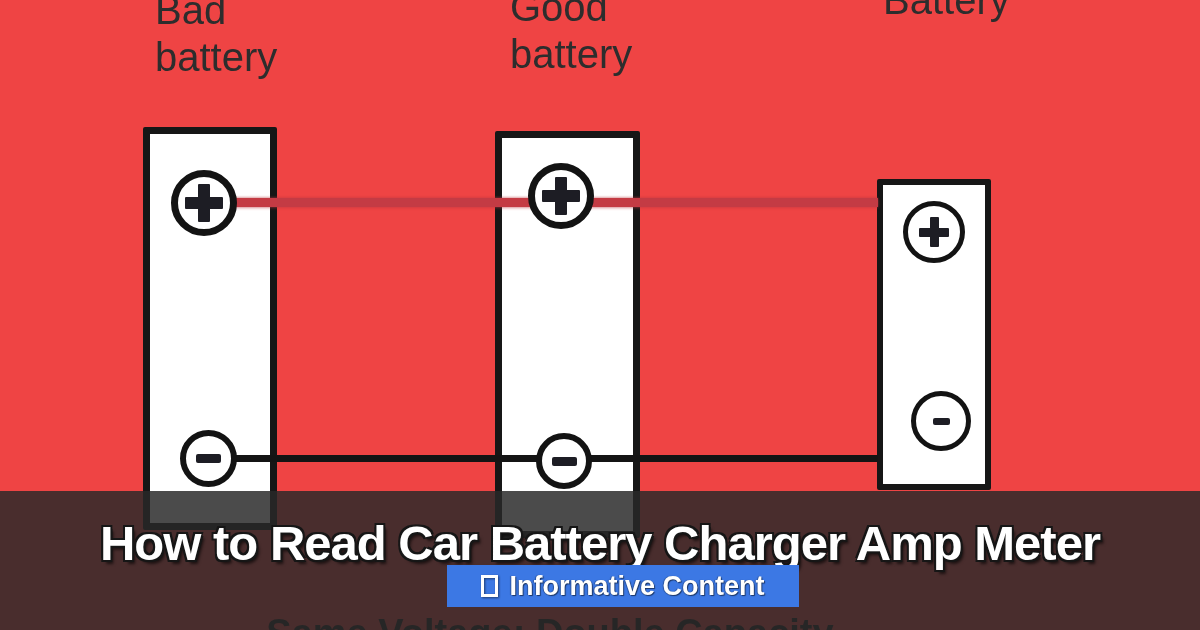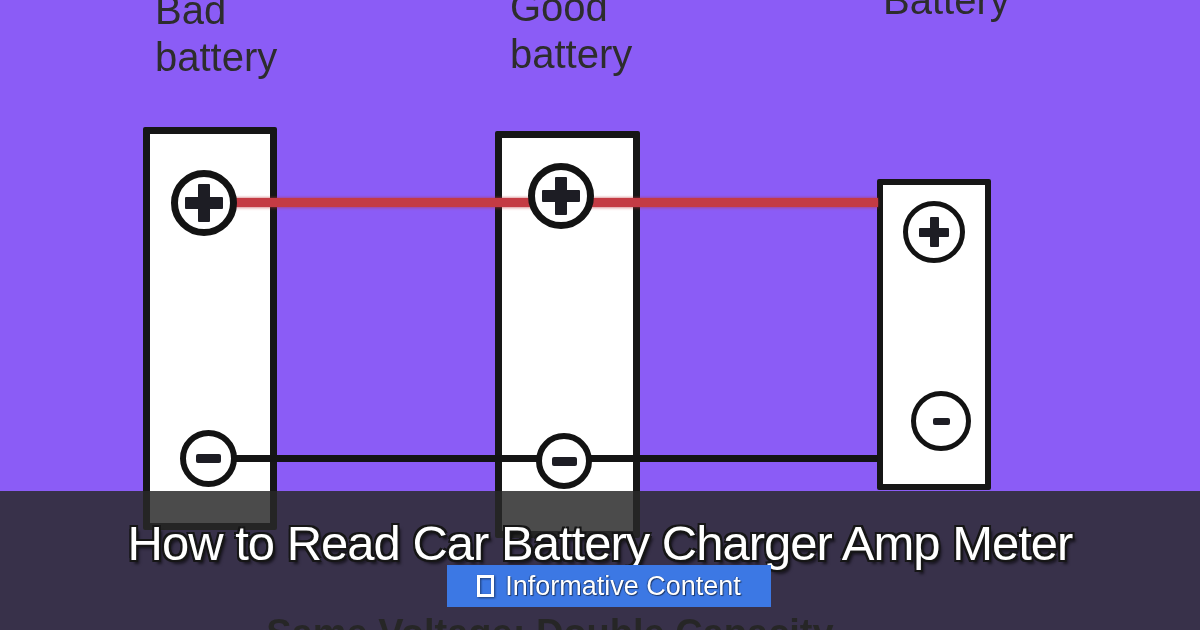--- a/index.html
+++ b/index.html
@@ -1,18 +1,18 @@
 <!DOCTYPE html>
 <html><head>
 <meta charset="utf-8">
 <style>
   html,body { margin:0; padding:0; background:#222; }
   .canvas {
     position:relative; width:1200px; height:630px; overflow:hidden;
-    background:#8b5cf6;
+    background:#ef4444;
     font-family:"Liberation Sans","DejaVu Sans",sans-serif;
   }
   .diagram-layer { position:absolute; inset:0; z-index:1; }
 
   
   .component-label { position:absolute; font-size:40px; line-height:47px; color:#2d2d2d; }
   #label-bad     { left:155px; top:-13px; }
   #label-good    { left:510px; top:-16px; }
   #label-charger { left:883px; top:-23px; }
 
@@ -44,26 +44,26 @@
   .plus-icon .pv { position:absolute; top:0; left:50%; margin-left:calc(var(--sym-t) / -2);
                    height:100%; width:var(--sym-t); background:#1d1d24; border-radius:1px; }
   .minus-icon { display:block; width:var(--sym-w); height:var(--sym-t); background:#1d1d24; border-radius:2px; }
 
   
   .caption { position:absolute; left:0; top:612px; width:1100px; text-align:center;
              font-size:38px; font-weight:bold; color:#191919; white-space:nowrap; }
 
   
   .overlay-band { position:absolute; left:0; top:491px; width:1200px; height:139px;
-                  background:rgba(40,40,40,0.84); z-index:2; }
+                  background:rgba(40,40,40,0.84); z-index:2;font-weight:bold; }
   .video-title { position:absolute; left:0; top:27px; width:100%; text-align:center;
                  font-size:49px; line-height:50px; letter-spacing:-1px; color:#ffffff; white-space:nowrap;
                  text-shadow:2px 2px 0 #161616, -2px 2px 0 #161616, 2px -2px 0 #161616,
                              -2px -2px 0 #161616, 3px 4px 3px rgba(0,0,0,.6); }
-  .badge { position:absolute; left:447px; top:74px; width:324px; height:42px; background:#3c78e4;
+  .badge { position:absolute; left:447px; top:74px; width:352px; height:42px; background:#3c78e4;
            display:flex; align-items:center; justify-content:center; gap:11px; }
   .badge-label { font-size:27px; color:#ffffff;
                  text-shadow:1px 1px 1px rgba(0,0,0,.55), -1px 0 1px rgba(0,0,0,.3); }
   .tofu-icon { display:inline-block; width:17px; height:22px; border:3px solid #ffffff;
                box-sizing:border-box; filter:drop-shadow(1px 1px 1px rgba(0,0,0,.5)); }
 </style>
 </head>
 <body>
 
 <div class="canvas">

